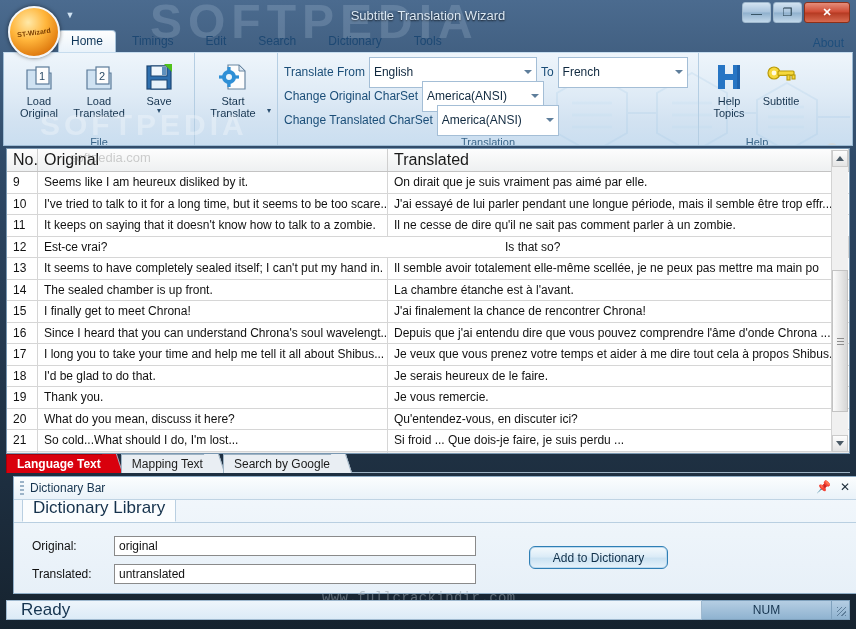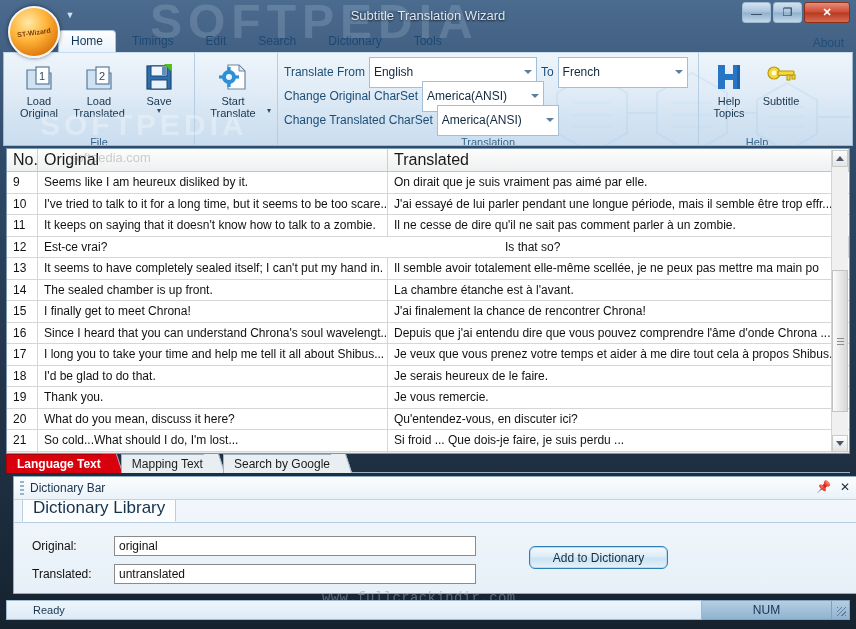--- a/index.html
+++ b/index.html
@@ -254,22 +254,22 @@
   }
 
   
   .statusbar{
     position:absolute;left:6px;top:600px;width:844px;height:20px;
     display:flex;align-items:stretch;box-sizing:border-box;
   }
   .status-left{
     flex:1;border:1px solid #9fb9cf;box-sizing:border-box;
     background:linear-gradient(180deg,#eef5fb 0%,#dcebf7 100%);
-    display:flex;align-items:center;padding-left:26px;
-    font-size:11px;color:#16344f;
+    display:flex;align-items:center;padding-left:14px;
+    font-size:17px;color:#16344f;
   }
   .status-num{
     width:130px;border:1px solid #7fa1bd;border-left:none;box-sizing:border-box;
     background:linear-gradient(180deg,#b5cee3 0%,#8fb3d0 100%);
     display:flex;align-items:center;justify-content:center;
     font-size:12px;color:#15334e;
   }
   .status-grip{
     width:18px;border:1px solid #7fa1bd;border-left:none;box-sizing:border-box;
     background:linear-gradient(180deg,#b5cee3 0%,#8fb3d0 100%);

